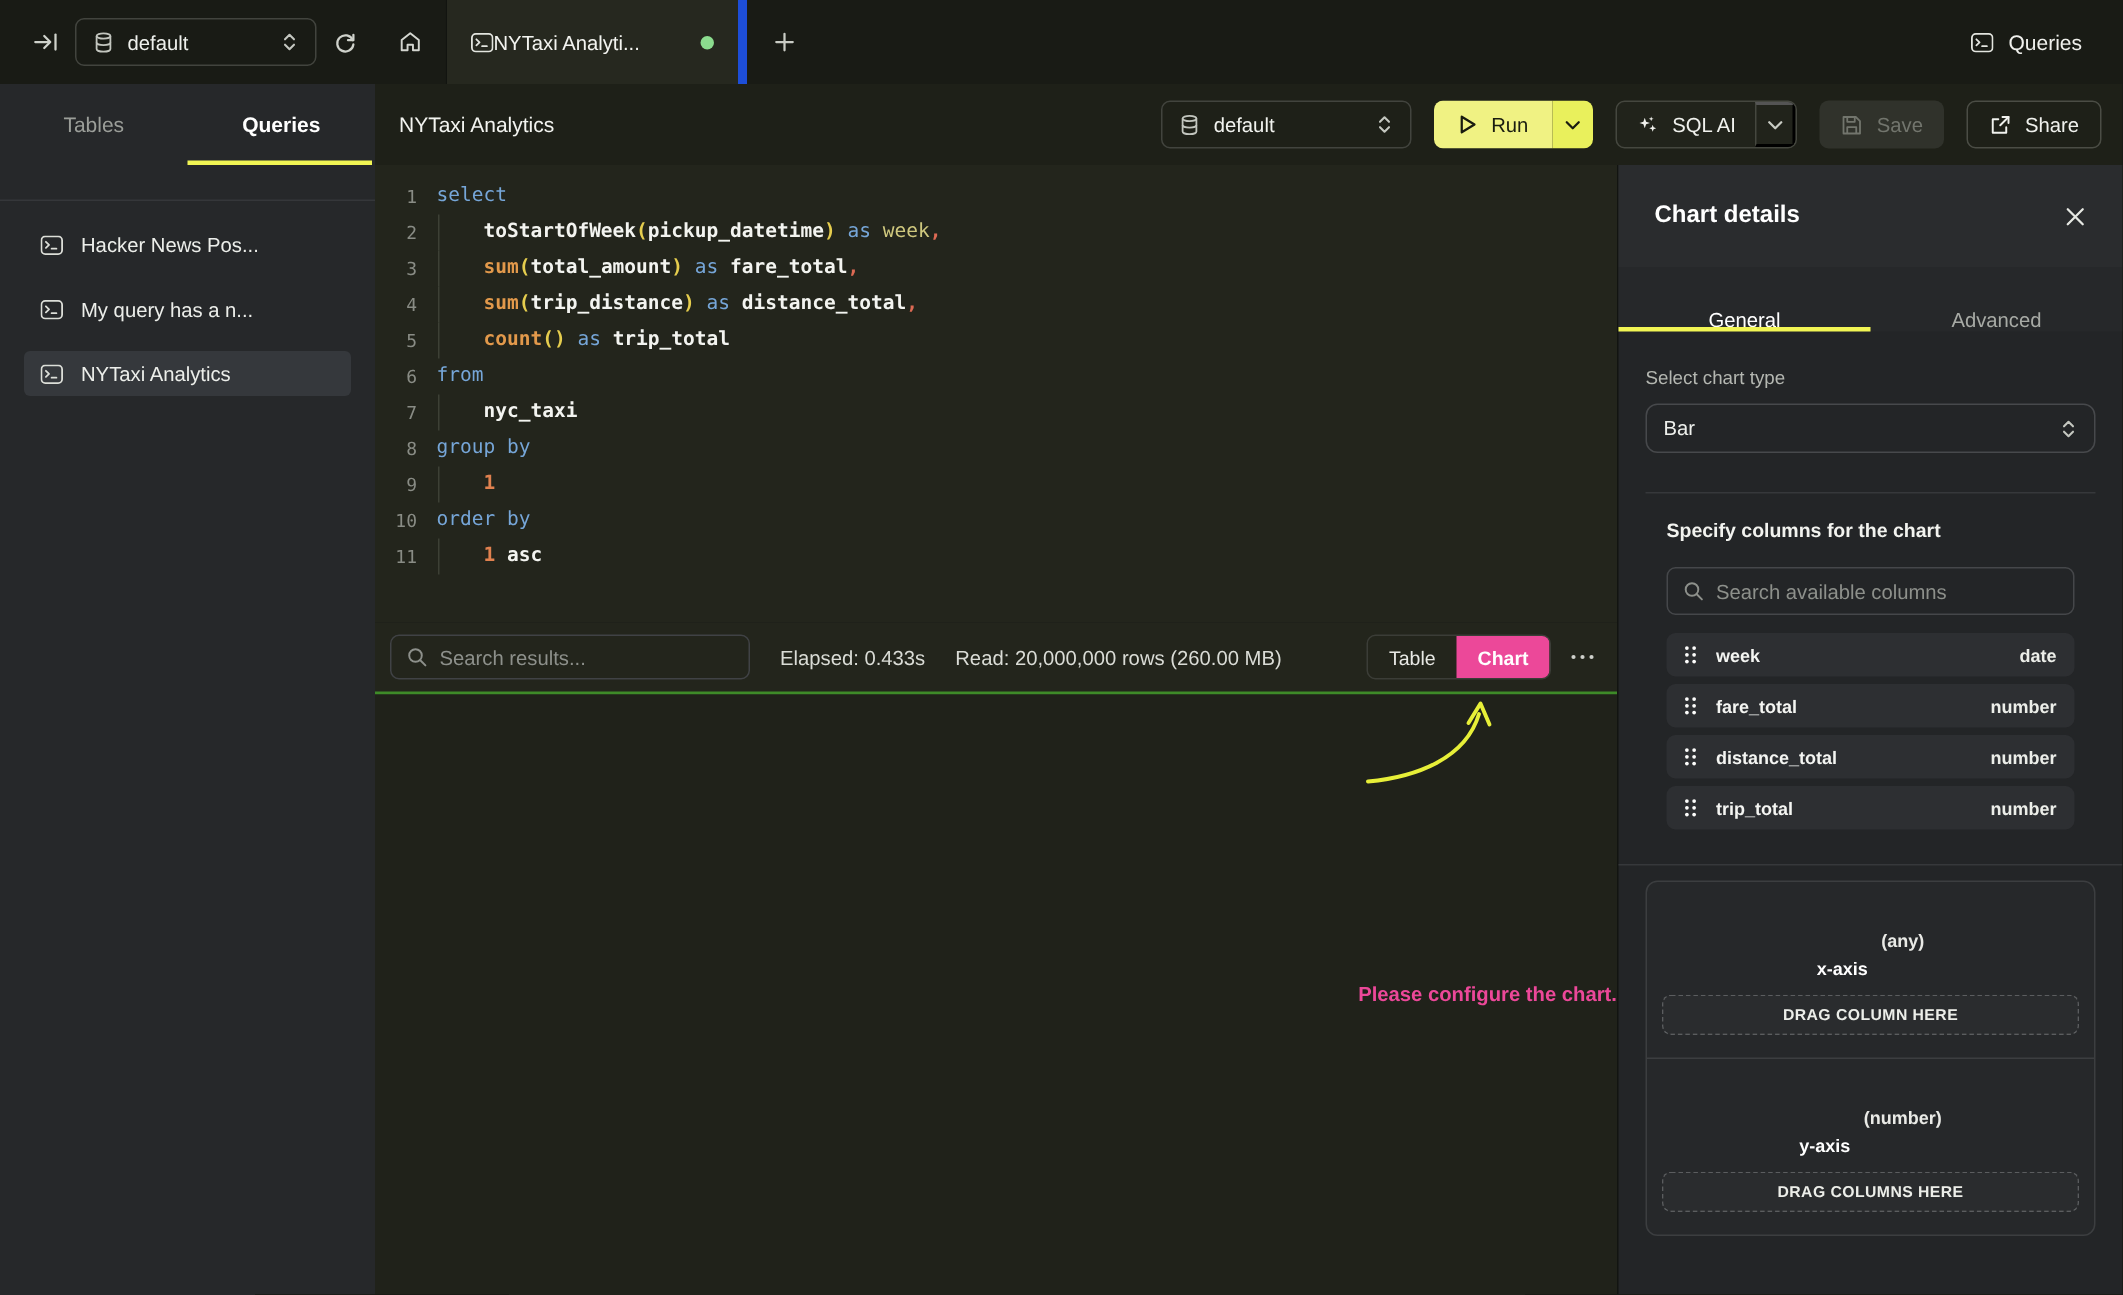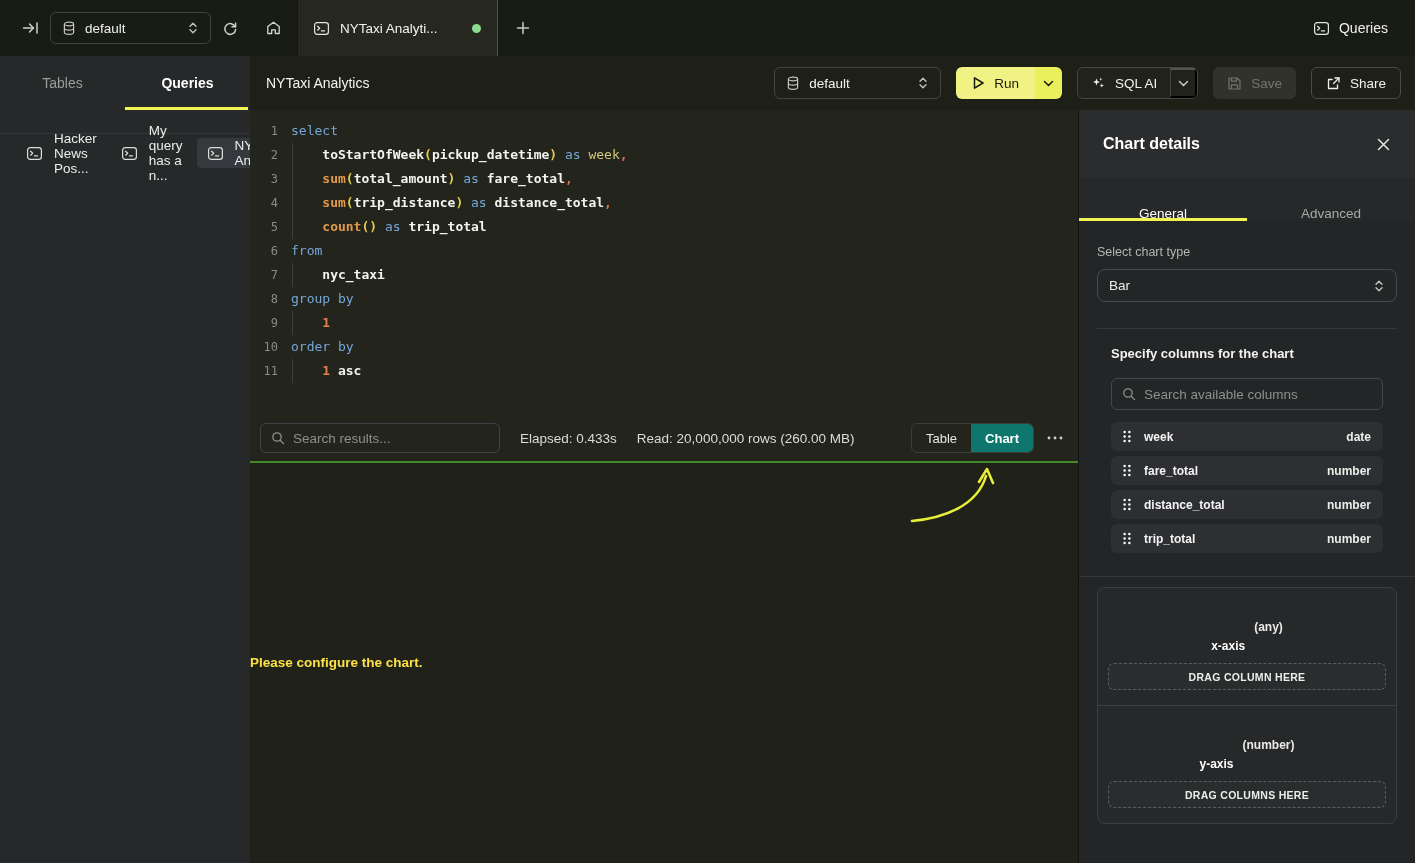--- a/index.html
+++ b/index.html
@@ -36,21 +36,21 @@
 
   
   .top-bar { flex: 0 0 56px; display: flex; align-items: stretch; background: var(--bg-topbar); }
   .tb-left { width: 250px; flex: 0 0 250px; display: flex; align-items: center; gap: 11px; padding: 0 12px 0 22px; }
   .icon-btn { display: flex; align-items: center; justify-content: center; color: #cfd2cb; background: none; border: 0; cursor: pointer; }
   .select-box { height: 32px; border: 1px solid #42443e; border-radius: 6px; display: flex; align-items: center; gap: 9px; padding: 0 11px; color: #eef0ec; background: transparent; }
   .tb-left .select-box { flex: 1; }
   .select-box .chev { margin-left: auto; color: #c3c6bf; }
   .tab-strip { display: flex; align-items: stretch; }
   .tab-home { width: 47px; display: flex; align-items: center; justify-content: center; color: #d4d6d0; }
-  .tab-query { width: 201px; background: var(--bg-tab-active); display: flex; align-items: center; gap: 11px; padding: 16px 16px; border-left: 1px solid #121410; border-right: 1px solid #1d4ed8; }
+  .tab-query { width: 201px; background: var(--bg-tab-active); display: flex; align-items: center; padding: 16px 16px; border-left: 1px solid #121410; border-right: 6px solid #1d4ed8; }
   .tab-query .t-label { font-size: 13.5px; color: #f3f4f0; white-space: nowrap; overflow: hidden; }
   .tab-query .dot { width: 9px; height: 9px; border-radius: 50%; background: var(--green-dot); margin-left: auto; flex: 0 0 9px; }
   .tab-plus { width: 49px; display: flex; align-items: center; justify-content: center; color: #c9ccc5; }
   .tb-right { margin-left: auto; display: flex; align-items: center; padding-right: 27px; }
   .queries-btn { display: flex; align-items: center; gap: 10px; font-size: 14px; color: #f0f1ed; background: none; border: 0; cursor: pointer; }
 
   
   .body-row { flex: 1; display: flex; min-height: 0; }
 
   
@@ -61,21 +61,21 @@
   .sb-tab.active::after { content: ""; position: absolute; left: 0; right: 2px; bottom: 0; height: 3px; background: var(--accent); }
   .sb-content { padding: 8px 16px 0; display: flex; flex-direction: column; min-height: 0; }
   .sb-divider { height: 1px; background: #35373a; margin: 15px -16px 0; }
   .new-query { margin-top: 16px; height: 31px; border-radius: 6px; display: flex; overflow: hidden; cursor: pointer; }
   .nq-main { flex: 1; background: #f0f287; display: flex; align-items: center; justify-content: center; gap: 9px; color: #1b1d11; font-weight: 700; font-size: 13.5px; }
   .nq-chev { width: 27px; background: var(--run-yellow-dk); display: flex; align-items: center; justify-content: center; color: #1b1d11; }
   .search-box { height: 30px; border: 1px solid #404245; border-radius: 6px; display: flex; align-items: center; gap: 8px; padding: 0 10px; color: #8d908b; }
   .search-box input { background: transparent; border: 0; outline: 0; color: #e9eae6; font-size: 13.5px; width: 100%; font-family: inherit; }
   input::placeholder { color: #8d908b; }
   .sb-content .search-box { margin-top: 20px; }
-  .q-list { margin-top: 4px; display: flex; flex-direction: row; gap: 3px; }
+  .q-list { margin-top: 14px; display: flex; flex-direction: column; gap: 13px; }
   .q-item { height: 30px; display: flex; align-items: center; gap: 12px; padding: 0 11px; border-radius: 4px; font-size: 13.5px; color: #eceeea; cursor: pointer; }
   .q-item.active { background: #35383c; }
   .q-item .q-icon { color: #dcded8; flex: 0 0 15px; }
 
   
   .main { flex: 1; display: flex; flex-direction: column; min-width: 0; }
   .main-header { flex: 0 0 54px; background: var(--bg-header); display: flex; align-items: center; padding: 0 14px 0 16px; gap: 15px; }
   .page-title { font-size: 14px; font-weight: 400; color: #f3f4f0; margin-right: auto; }
   .btn { height: 32px; border-radius: 6px; display: flex; align-items: center; font-size: 13.5px; cursor: pointer; border: 0; background: none; color: inherit; font-family: inherit; }
   .db2 { width: 167px; border: 1px solid #42443e; padding: 0 11px; gap: 9px; }
@@ -105,26 +105,26 @@
   .tk-cm { color: #dd6a54; }
   .tk-nu { color: #e0814f; }
 
   
   .results-bar { flex: 0 0 48px; background: var(--bg-editor); display: flex; align-items: center; gap: 20px; padding: 0 15px 0 10px; border-bottom: 2px solid var(--green-line); }
   .rb-search { width: 240px; flex: 0 0 240px; }
   .rb-meta { font-size: 13.5px; color: #dadcd6; white-space: nowrap; }
   .rb-right { margin-left: auto; display: flex; align-items: center; gap: 13px; }
   .toggle { height: 30px; border: 1px solid #3b3d37; border-radius: 6px; display: flex; overflow: hidden; }
   .tg { padding: 0 14px; display: flex; align-items: center; font-size: 13px; color: #e8e9e5; cursor: pointer; background: none; border: 0; font-family: inherit; }
-  .tg.active { background: #0f766e; font-weight: 700; color: #fff; }
+  .tg.active { background: #ec4899; font-weight: 700; color: #fff; }
   .more-btn { color: #cfd1cc; }
 
   
   .chart-area { flex: 1; background: var(--bg-chart); position: relative; }
-  .empty-msg { position: absolute; top: 192px; left: 0; right: 0; text-align: left; font-size: 13.5px; font-weight: 700; color: #fde047; }
+  .empty-msg { position: absolute; top: 192px; left: 0; right: 0; text-align: right; font-size: 13.5px; font-weight: 700; color: #ec4899; }
   .hint-arrow { position: absolute; left: 600px; top: 0; }
 
   
   .panel { width: 337px; flex: 0 0 337px; background: var(--bg-panel); border-left: 1px solid #121411; display: flex; flex-direction: column; min-height: 0; }
   .panel-header { flex: 0 0 68px; background: var(--bg-panel-head); display: flex; align-items: center; justify-content: space-between; padding: 0 25px 0 24px; gap: 20px; }
   .panel-title { font-size: 16px; font-weight: 700; color: #fff; }
   .close-btn { color: #e6e8e3; }
   .panel-tabs { flex: 0 0 43px; display: flex; background: #26282a; }
   .p-tab { flex: 1; display: flex; align-items: flex-end; justify-content: center; font-size: 13.5px; color: #a7aaa5; position: relative; cursor: pointer; background: none; border: 0; font-family: inherit; }
   .p-tab.active { color: #fff; }

